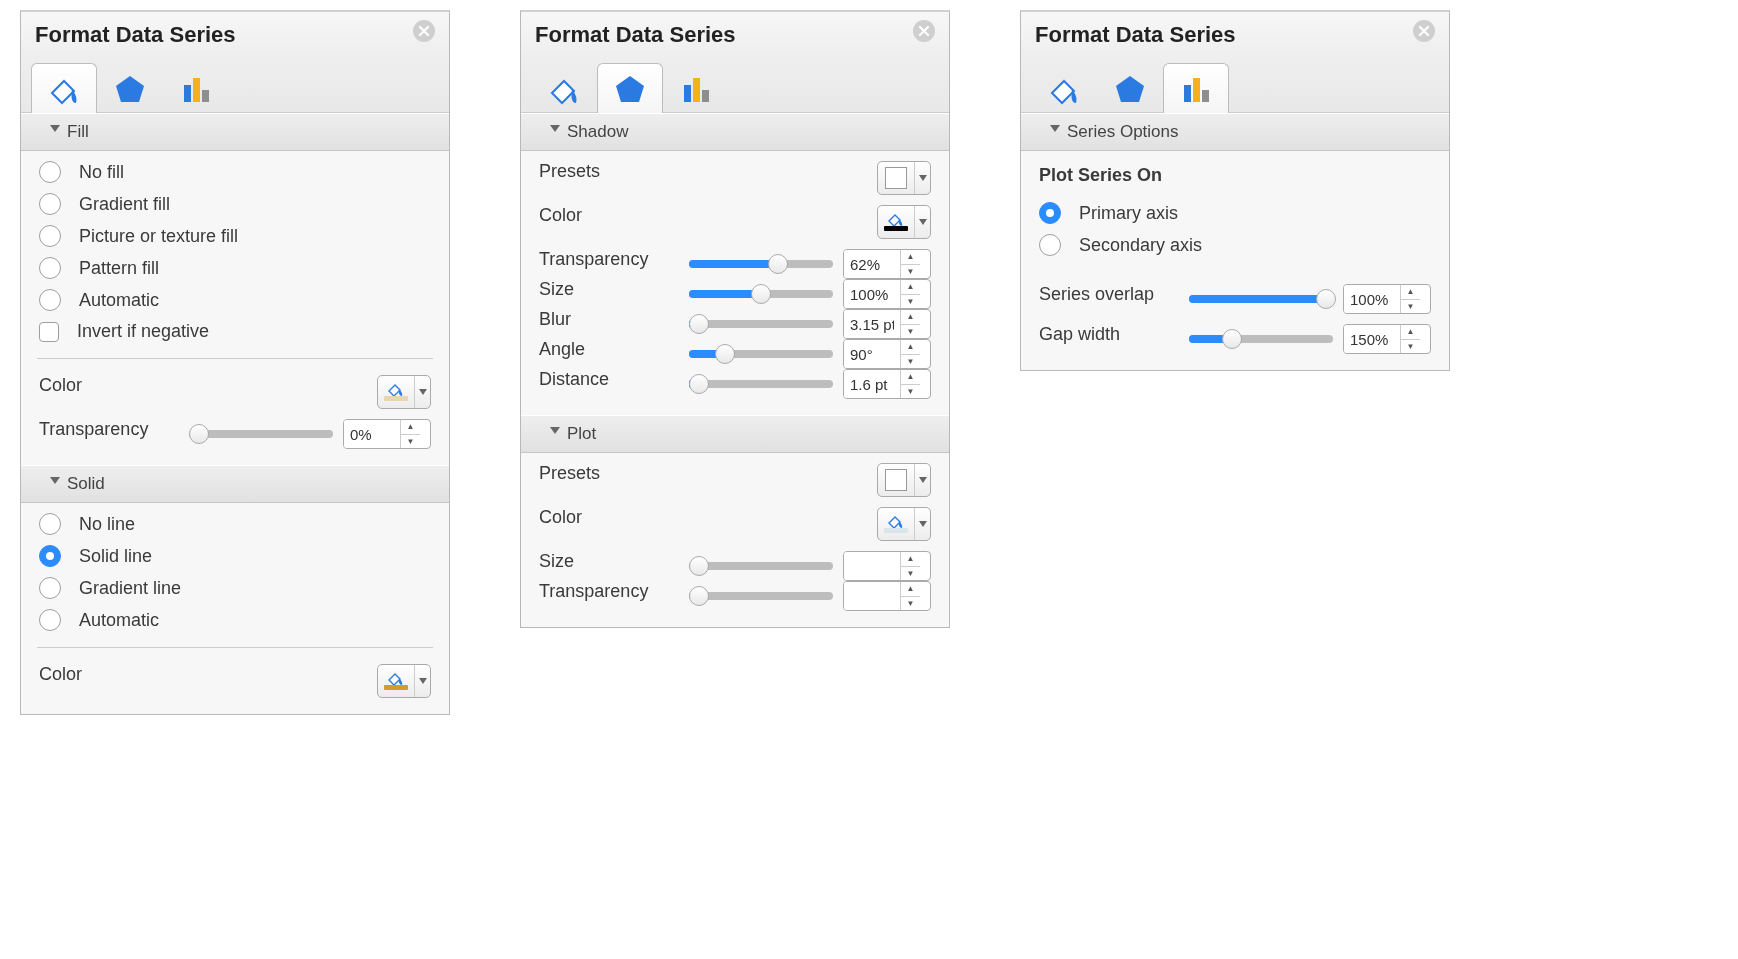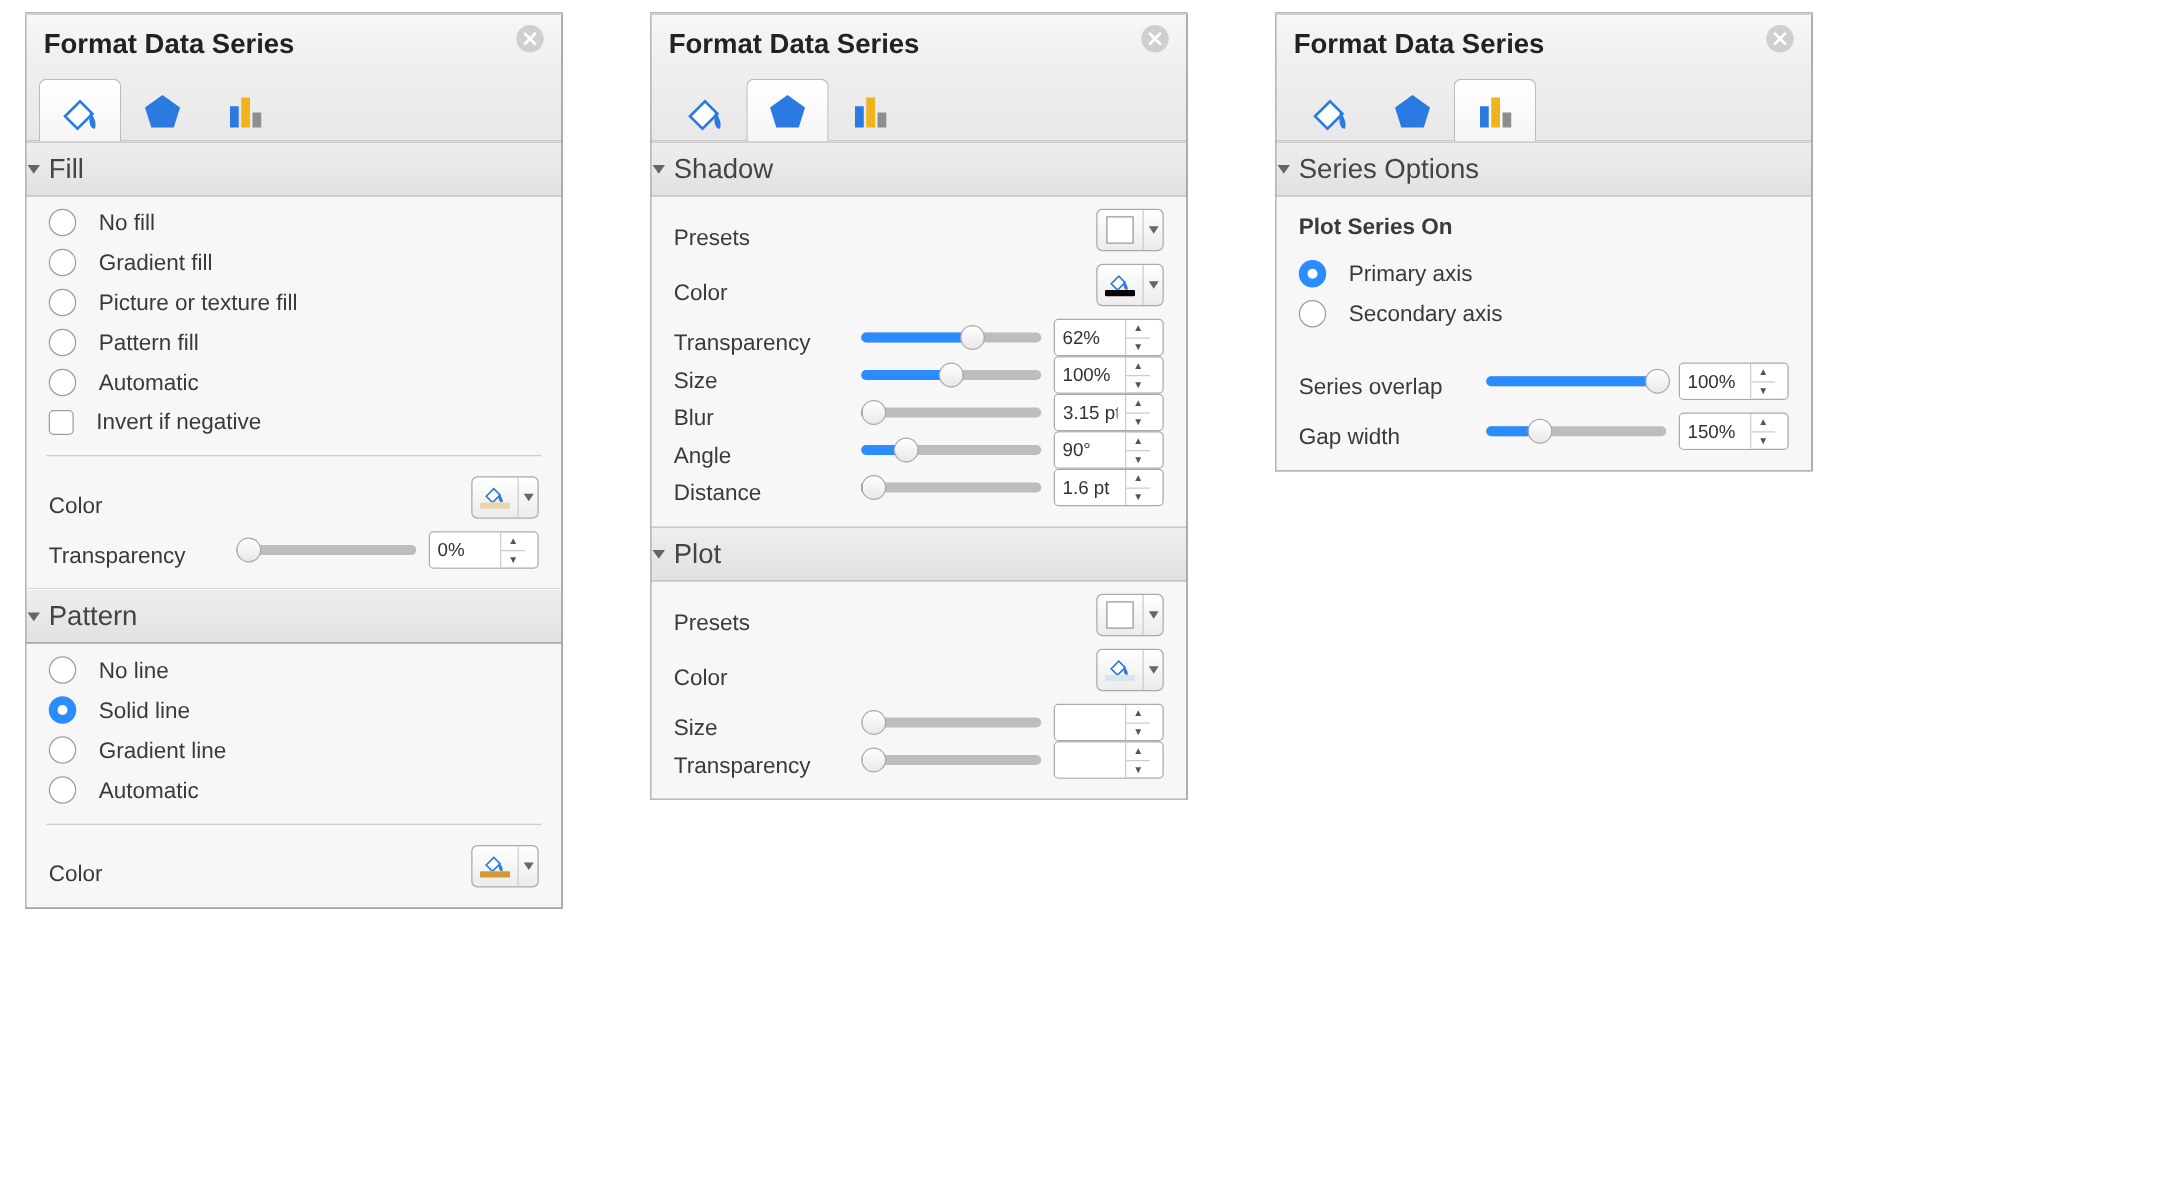--- a/index.html
+++ b/index.html
@@ -71,26 +71,26 @@
     border-radius: 6px 6px 0 0;
   }
   .tab.active {
     background: linear-gradient(#ffffff, #f5f5f5);
     border-color: #bcbcbc;
     z-index: 1;
   }
 
   
   .section-head {
-    padding: 8px 0;
+    padding: 8px 28px;
     background: linear-gradient(var(--section-bg1), var(--section-bg2));
     border-top: 1px solid #fff;
     border-bottom: 1px solid #c6c6c6;
-    display: flex; align-items: center; gap: 6px;
-    font-size: 22px; color: #444;
+    display: flex; gap: 6px;
+    font-size: 17px; color: #444;
   }
   .section-head svg { flex: 0 0 auto; }
 
   .section-body {
     background: #f7f7f7;
     padding: 10px 18px 16px 18px;
     display: flex; flex-direction: column; gap: 10px;
   }
 
   
@@ -108,21 +108,21 @@
   .checkbox {
     width: 20px; height: 20px; border-radius: 4px;
     border: 1px solid #9e9e9e; background: #fff;
     flex: 0 0 auto;
   }
 
   .hr { border-top: 1px solid #ccc; margin: 6px -2px; }
 
   
   .row {
-    display: flex; align-items: flex-end; gap: 10px;
+    display: flex; align-items: flex-start; gap: 10px;
   }
   .row-label { flex: 0 0 124px; font-size: 18px; }
   .row-label.wide { flex: 0 0 140px; }
   .row-flex { flex: 1 1 auto; display: flex; align-items: center; gap: 10px; }
   .row-end  { display:flex; justify-content:flex-end; flex:1 1 auto; }
 
   
   .slider {
     position: relative; height: 8px; border-radius: 999px;
     background: #bdbdbd; flex: 1 1 auto;
@@ -295,21 +295,21 @@
             </div>
         </div>
       </div>
     </div>
   </div>
 
   <div class="section-head">
     <svg width="12" height="12" viewBox="0 0 12 12">
         <polygon points="1,3 11,3 6,10" fill="#666"></polygon>
       </svg>
-    <span>Pattern</span>
+    <span>Solid</span>
   </div>
   <div class="section-body">
     <div class="opt">
         <span class="radio"></span>
         <span>No line</span>
       </div>
     <div class="opt">
         <span class="radio checked"></span>
         <span>Solid line</span>
       </div>

